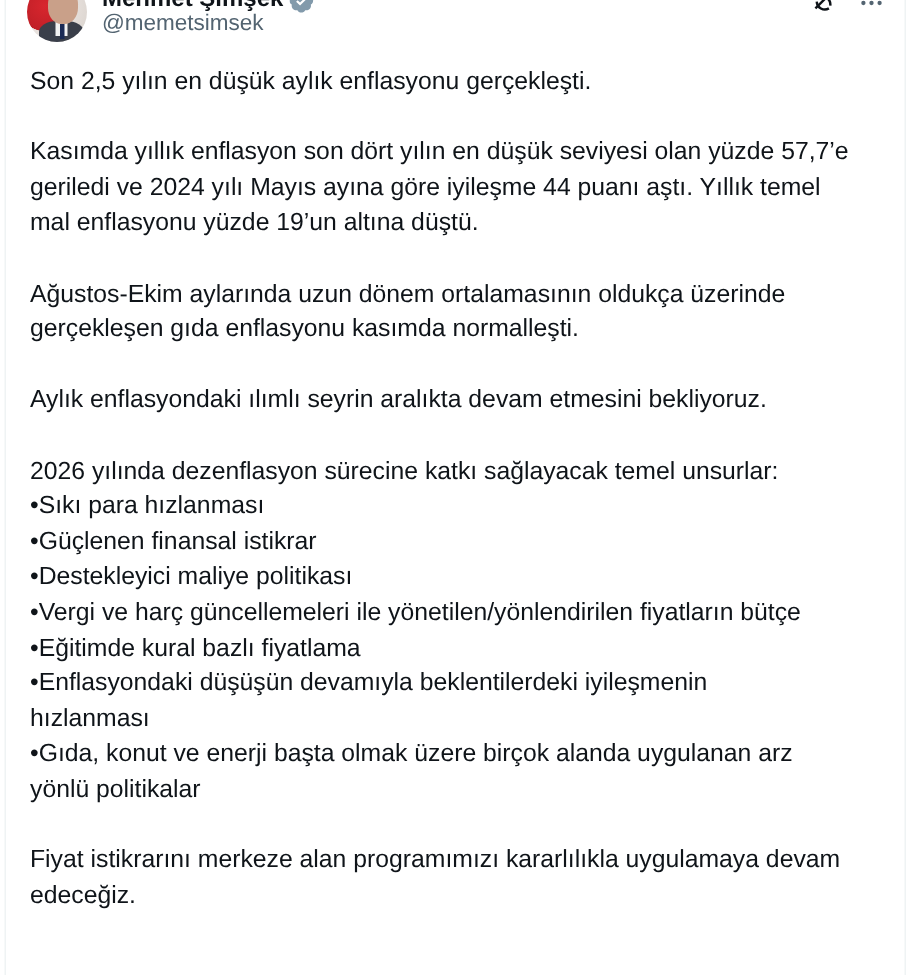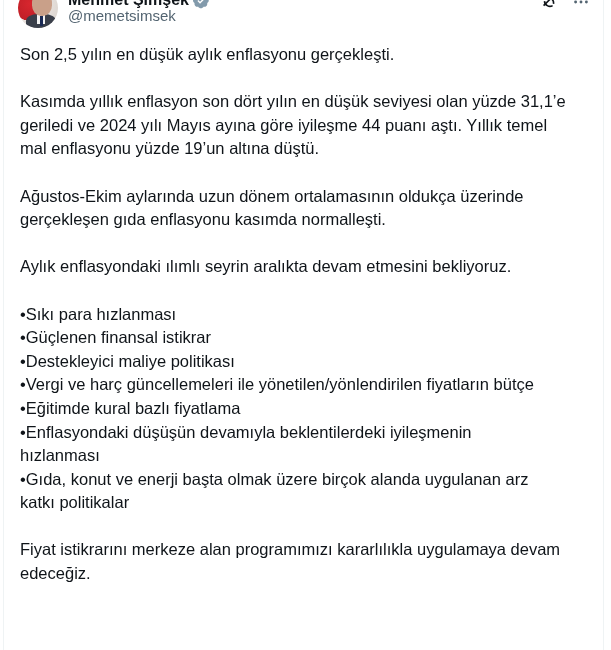--- a/index.html
+++ b/index.html
@@ -167,40 +167,41 @@
         </svg>
       </div>
     </div>
   </div>
 
   <div class="body">
     <div class="para">
       <span class="para-line">Son 2,5 yılın en düşük aylık enflasyonu gerçekleşti.</span>
     </div>
     <div class="para">
-      <span class="para-line">Kasımda yıllık enflasyon son dört yılın en düşük seviyesi olan yüzde 31,1’e</span>
+      <span class="para-line">Kasımda yıllık enflasyon son dört yılın en düşük seviyesi olan yüzde 57,7’e</span>
       <span class="para-line">geriledi ve 2024 yılı Mayıs ayına göre iyileşme 44 puanı aştı. Yıllık temel</span>
       <span class="para-line">mal enflasyonu yüzde 19’un altına düştü.</span>
     </div>
     <div class="para">
       <span class="para-line">Ağustos-Ekim aylarında uzun dönem ortalamasının oldukça üzerinde</span>
       <span class="para-line">gerçekleşen gıda enflasyonu kasımda normalleşti.</span>
     </div>
     <div class="para">
       <span class="para-line">Aylık enflasyondaki ılımlı seyrin aralıkta devam etmesini bekliyoruz.</span>
     </div>
     <div class="para">
+      <span class="para-line">2026 yılında dezenflasyon sürecine katkı sağlayacak temel unsurlar:</span>
       <span class="para-line">•Sıkı para hızlanması</span>
       <span class="para-line">•Güçlenen finansal istikrar</span>
       <span class="para-line">•Destekleyici maliye politikası</span>
       <span class="para-line">•Vergi ve harç güncellemeleri ile yönetilen/yönlendirilen fiyatların bütçe</span>
       <span class="para-line">•Eğitimde kural bazlı fiyatlama</span>
       <span class="para-line">•Enflasyondaki düşüşün devamıyla beklentilerdeki iyileşmenin</span>
       <span class="para-line">hızlanması</span>
       <span class="para-line">•Gıda, konut ve enerji başta olmak üzere birçok alanda uygulanan arz</span>
-      <span class="para-line">katkı politikalar</span>
+      <span class="para-line">yönlü politikalar</span>
     </div>
     <div class="para">
       <span class="para-line">Fiyat istikrarını merkeze alan programımızı kararlılıkla uygulamaya devam</span>
       <span class="para-line">edeceğiz.</span>
     </div>
   </div>
 </div>
 
 </body></html>

